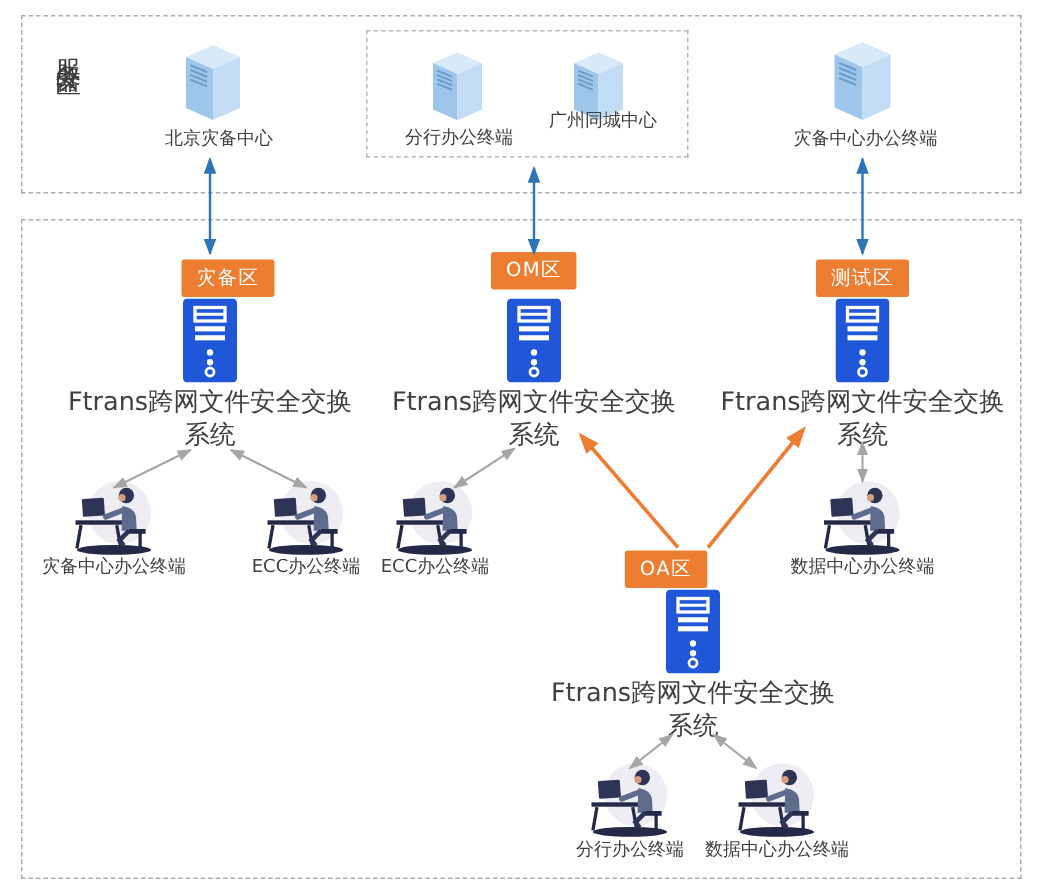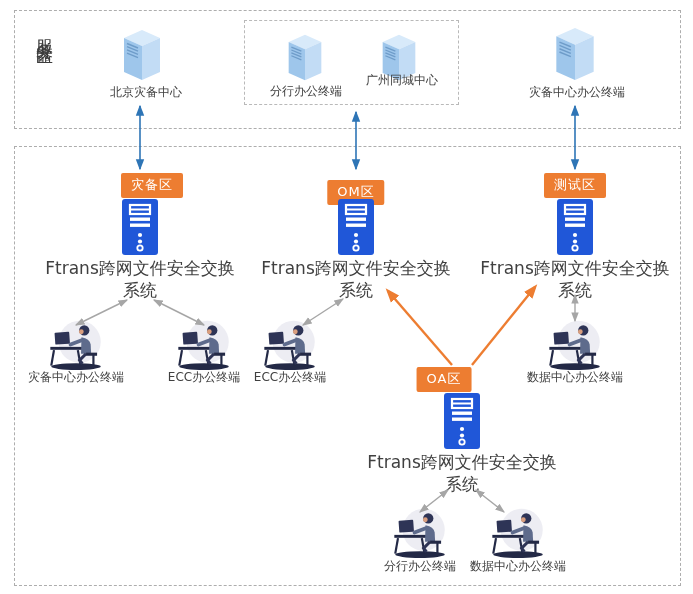--- a/index.html
+++ b/index.html
@@ -126,21 +126,21 @@
 
   <div class="zone-tag" style="left:140px; top:173px;margin-left:12px;">灾备区</div>
   <div class="icon-wrap" style="left:140px; top:199px; width:36px; height:56px;">
     <svg width="36" height="56">
         <use href="#tower"></use>
       </svg>
   </div>
   <div class="sys-label" style="left:140px; top:257px;">Ftrans跨网文件安全交换
 系统</div>
 
-  <div class="zone-tag" style="left:356px; top:180px;">OM区</div>
+  <div class="zone-tag" style="left:356px; top:168px;">OM区</div>
   <div class="icon-wrap" style="left:356px; top:199px; width:36px; height:56px;">
     <svg width="36" height="56">
         <use href="#tower"></use>
       </svg>
   </div>
   <div class="sys-label" style="left:356px; top:257px;">Ftrans跨网文件安全交换
 系统</div>
 
   <div class="zone-tag" style="left:575px; top:173px;">测试区</div>
   <div class="icon-wrap" style="left:575px; top:199px; width:36px; height:56px;">

